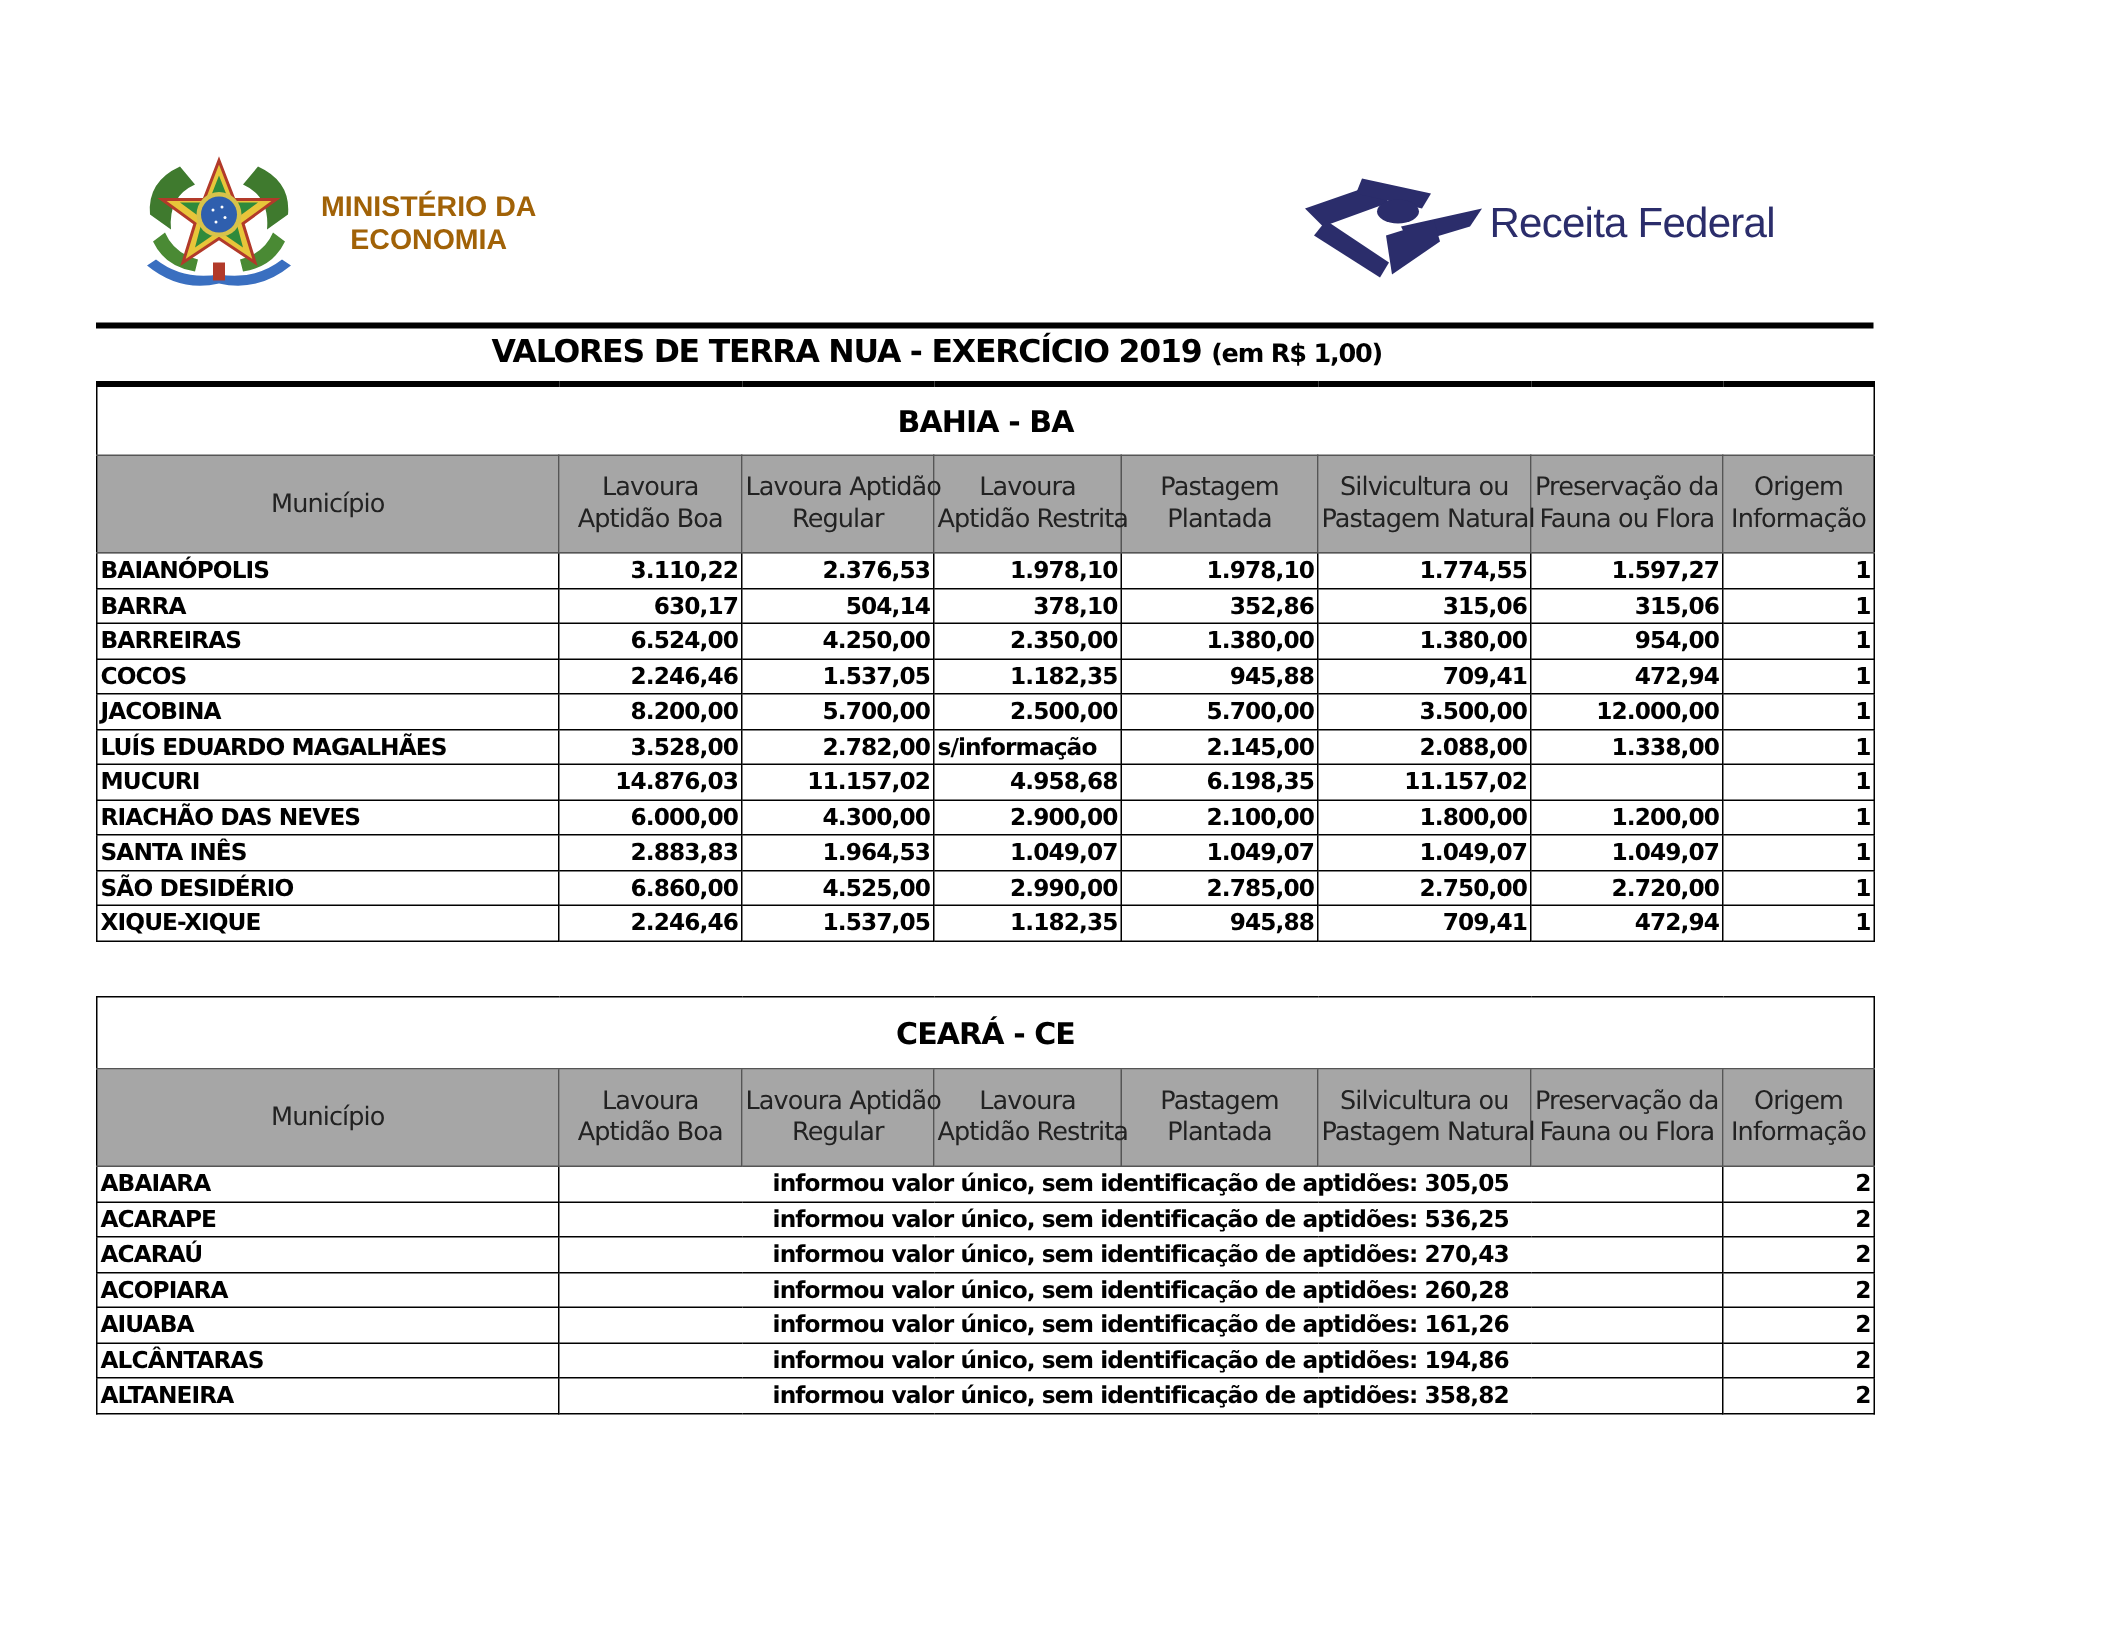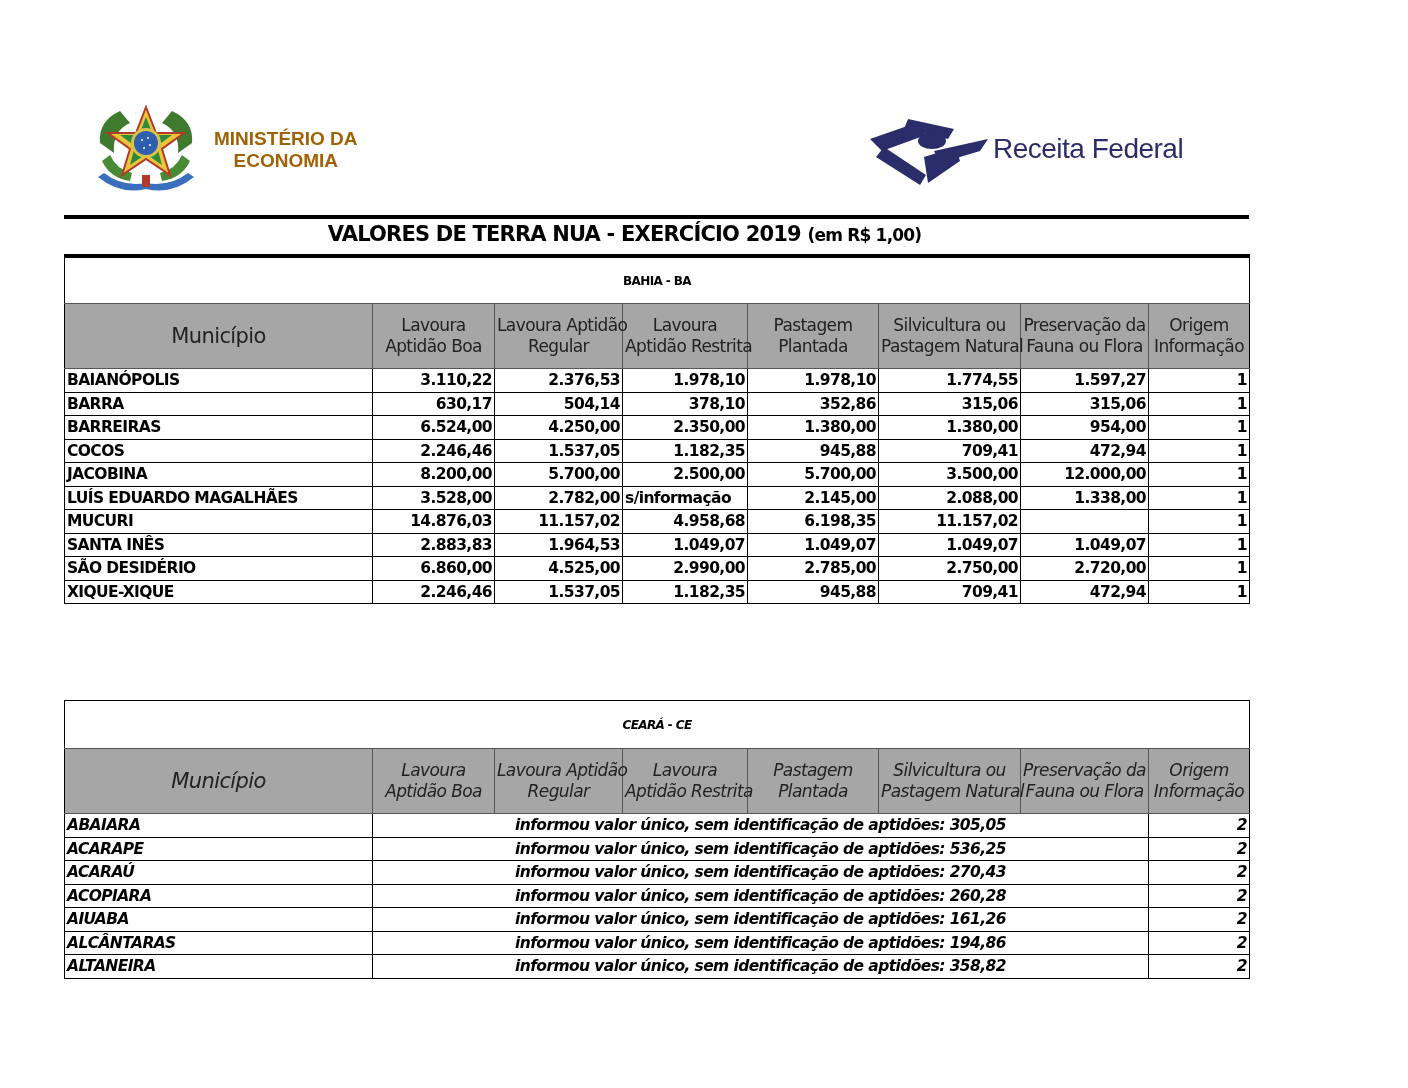--- a/index.html
+++ b/index.html
@@ -12,33 +12,33 @@
   .rf-text { position: absolute; left: 993px; top: 133px; font-family: "Liberation Sans", sans-serif;
              font-weight: normal; font-size: 28px; color: #2b2d6b; letter-spacing: -0.5px; }
   .rule-top { position: absolute; left: 64px; top: 215px; width: 1185px; height: 4px; background: #000; }
   .title { position: absolute; left: 64px; top: 222px; width: 1121px; text-align: center;
            font-family: "DejaVu Sans", sans-serif; font-weight: bold; font-size: 21px; letter-spacing: -0.8px; }
   .title .small { font-size: 17px; }
   table.vtn { position: absolute; left: 64px; width: 1185px; border-collapse: collapse;
               font-family: "DejaVu Sans", sans-serif; font-size: 14.5px; table-layout: fixed; letter-spacing: -0.6px; }
   table.vtn td, table.vtn th { padding: 0 2px; white-space: nowrap; overflow: visible; }
   .state-row td { height: 45px; border: 2px solid #000; border-top-width: 4px; border-bottom: 1px solid #555;
-                  text-align: center; font-weight: bold; font-size: 12px; }
+                  text-align: center; font-weight: bold; font-size: 20px; }
   .head-row th { background: #a6a6a6; font-weight: normal; height: 64px; border: 1px solid #555;
                  font-size: 17px; line-height: 21px; color: #222; }
-  .head-row th.mun { font-size: 21px; }
+  .head-row th.mun { font-size: 17px; }
   .data-row td { height: 22.5px; border-left: 1px solid #000; border-right: 1px solid #000;
                  border-bottom: 1.5px solid #000; font-weight: bold; text-align: right; font-size: 15.5px; }
   .data-row td.mun { text-align: left; }
   .data-row td.single { text-align: center; margin-left: 32px; }
   .data-row td.sinfo { text-align: left; }
   table.vtn tr td:first-child, table.vtn tr th:first-child { border-left: 1.5px solid #000; }
   table.vtn tr td:last-child, table.vtn tr th:last-child { border-right: 1.5px solid #000; }
   #tbl-ba { top: 254px; }
-  #tbl-ce { top: 700px; font-style: italic; }
+  #tbl-ce { top: 664px; }
   #tbl-ce .state-row td { border-top-width: 1.5px; height: 47px; }
 </style>
 </head>
 <body>
 
 <svg class="logo-left" viewBox="0 0 112 94">
   <g>
     <path d="M10 40 Q8 18 30 8 L40 20 Q22 28 24 50 Z" fill="#3f7a2e"></path>
     <path d="M102 40 Q104 18 82 8 L72 20 Q90 28 88 50 Z" fill="#3f7a2e"></path>
     <path d="M12 58 Q20 75 40 78 L42 70 Q26 66 20 52 Z" fill="#4a8a34"></path>
@@ -169,20 +169,30 @@
         <td class="mun">MUCURI</td>
         <td>14.876,03</td>
         <td>11.157,02</td>
         <td>4.958,68</td>
         <td>6.198,35</td>
         <td>11.157,02</td>
         <td></td>
         <td>1</td>
       </tr>
       <tr class="data-row">
+        <td class="mun">RIACHÃO DAS NEVES</td>
+        <td>6.000,00</td>
+        <td>4.300,00</td>
+        <td>2.900,00</td>
+        <td>2.100,00</td>
+        <td>1.800,00</td>
+        <td>1.200,00</td>
+        <td>1</td>
+      </tr>
+      <tr class="data-row">
         <td class="mun">SANTA INÊS</td>
         <td>2.883,83</td>
         <td>1.964,53</td>
         <td>1.049,07</td>
         <td>1.049,07</td>
         <td>1.049,07</td>
         <td>1.049,07</td>
         <td>1</td>
       </tr>
       <tr class="data-row">

